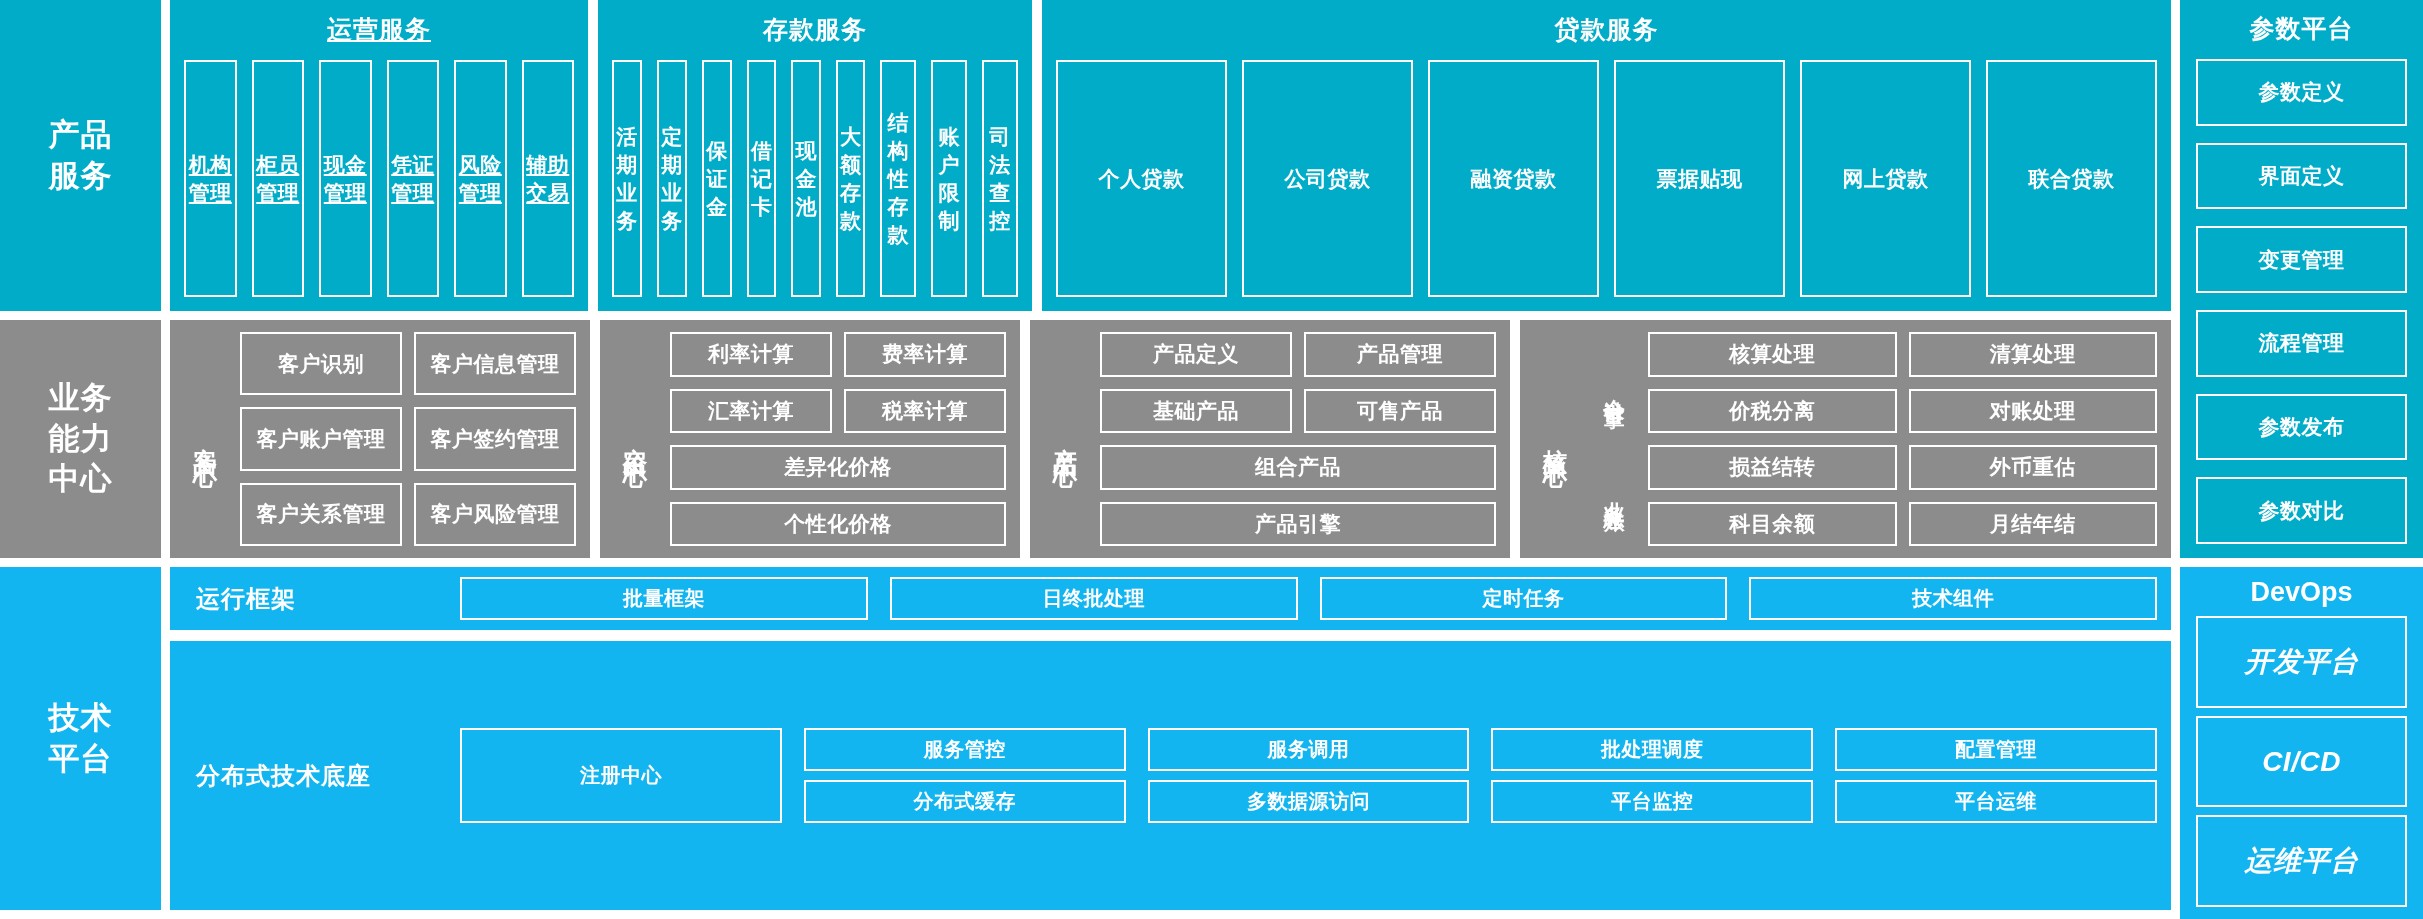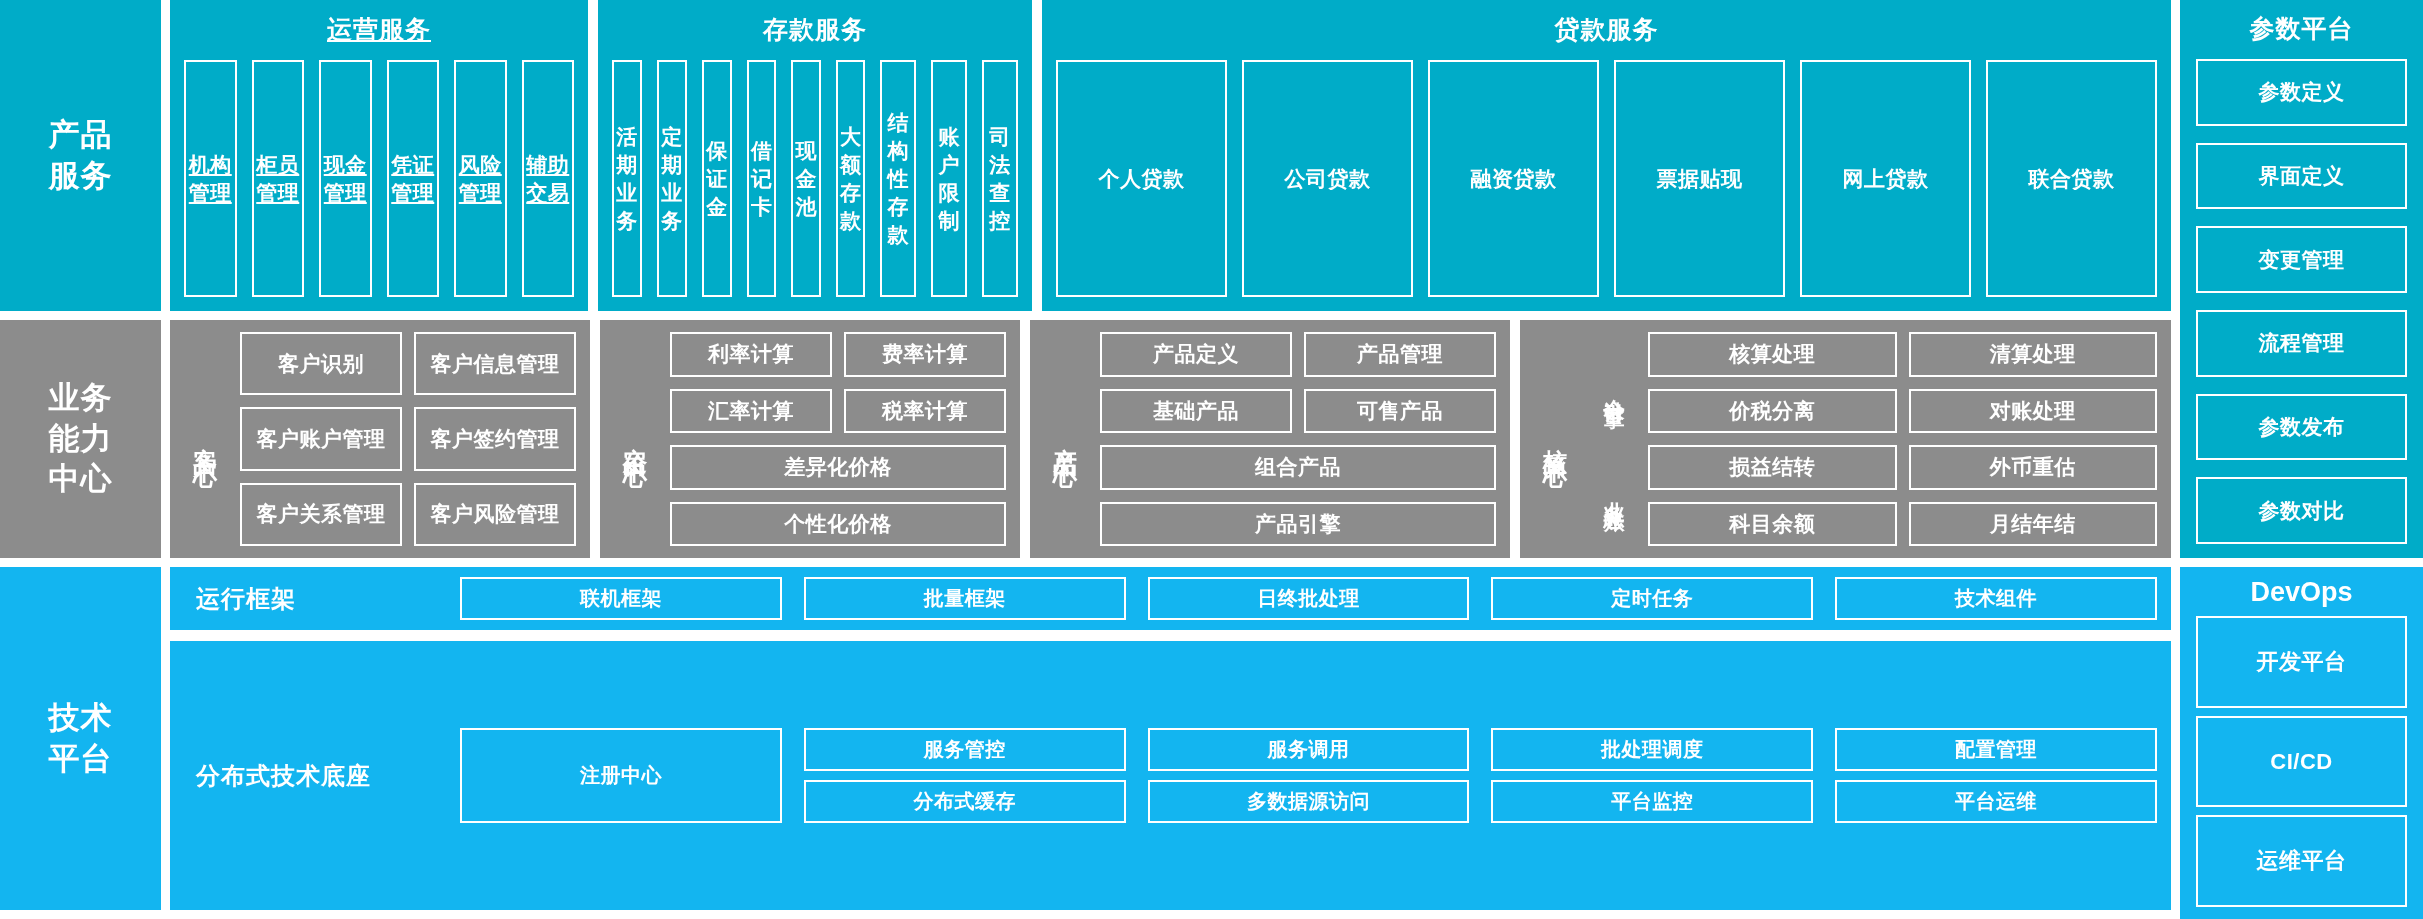--- a/index.html
+++ b/index.html
@@ -264,21 +264,21 @@
     display: flex;
     align-items: center;
     justify-content: center;
     text-align: center;
     font-size: 21px;
     font-weight: bold;
     letter-spacing: 0.5px;
     box-sizing: border-box;
     min-height: 0;
   }
-  .rtile.sm { font-size: 22px; }
+  .rtile.sm { font-size: 28px; font-style: italic; }
 
   
   #page {
     position: relative;
     width: 2423px;
     height: 919px;
     display: flex;
     gap: 9px;
     box-sizing: border-box;
   }
@@ -470,23 +470,20 @@
           <div>技术</div>
           <div>平台</div>
         </div>
       </div>
 
       <div class="tech-main">
 
         <div class="tech-strip s-run">
           <div class="tech-strip-label">运行框架</div>
           <div class="tech-cols">
-            <div class="tech-col">
-              <div class="ttile">联机框架</div>
-            </div>
             <div class="tech-col">
               <div class="ttile">批量框架</div>
             </div>
             <div class="tech-col">
               <div class="ttile">日终批处理</div>
             </div>
             <div class="tech-col">
               <div class="ttile">定时任务</div>
             </div>
             <div class="tech-col">

